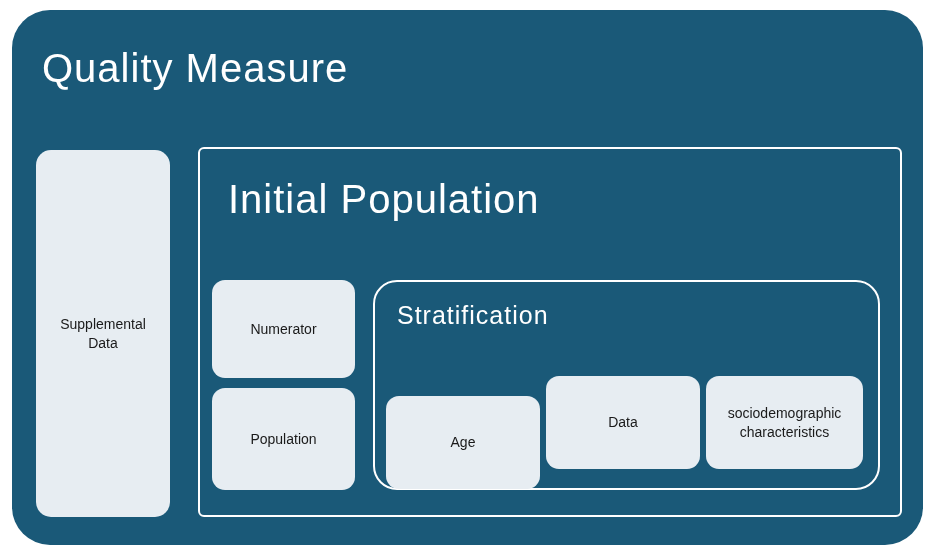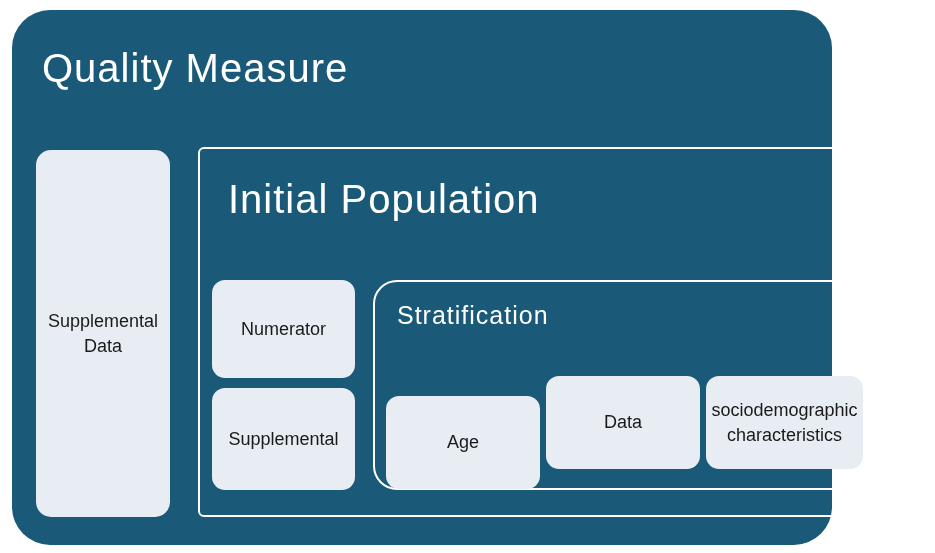--- a/index.html
+++ b/index.html
@@ -14,21 +14,21 @@
   html, body {
     width: 935px; height: 553px;
     background: var(--page-bg);
     font-family: "Liberation Sans", sans-serif;
     overflow: hidden;
     position: relative;
   }
   .qm-container {
     position: absolute;
     left: 12px; top: 10px;
-    width: 820px; height: 535px;
+    width: 911px; height: 535px;
     background: var(--container-bg);
     border-radius: 38px;
   }
   .big-title {
     position: absolute;
     color: var(--title-color);
     font-size: 40px;
     font-weight: 400;
     letter-spacing: 1px;
     white-space: nowrap;
@@ -37,21 +37,21 @@
   .qm-title { left: 30px; top: 34px; }
   .light-box {
     position: absolute;
     background: var(--box-bg);
     border-radius: 13px;
     display: flex;
     align-items: center;
     justify-content: center;
     text-align: center;
     color: var(--label-color);
-    font-size: 18px;
+    font-size: 14px;
     line-height: 1.35;
   }
   .supplemental-box {
     left: 24px; top: 140px;
     width: 134px; height: 367px;
     border-radius: 15px;
     padding: 0 9px;
   }
   .outlined-box {
     position: absolute;
@@ -97,21 +97,21 @@
   </div>
 
   <div class="outlined-box initial-population-box">
     <div class="big-title ip-title">Initial Population</div>
 
     <div class="light-box numerator-box">
       <span>Numerator</span>
     </div>
 
     <div class="light-box denominator-box">
-      <span>Supplemental</span>
+      <span>Population</span>
     </div>
 
     <div class="outlined-box stratification-box">
       <div class="big-title strat-title">Stratification</div>
 
       <div class="light-box age-box">
         <span>Age</span>
       </div>
 
       <div class="light-box race-box">

